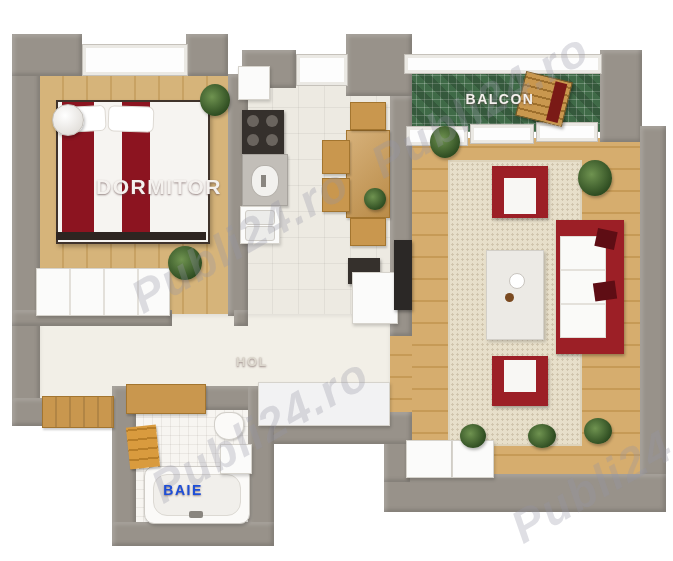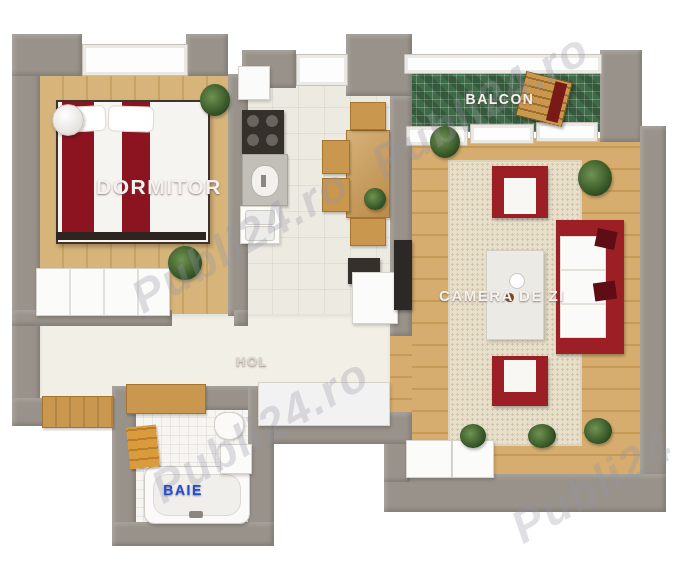--- a/index.html
+++ b/index.html
@@ -179,21 +179,20 @@
   <div class="abs furn" style="left:144px; top:466px; width:104px; height:56px; background:#fbfaf8; border:1px solid #cfccc6; border-radius:10px; box-shadow:1px 2px 3px rgba(0,0,0,0.2);">
     <div class="abs" style="left:8px; top:7px; width:86px; height:40px; background:#f1efeb; border:1px solid #dcd9d3; border-radius:14px;"></div>
     <div class="abs" style="left:44px; top:44px; width:14px; height:7px; background:#8a8680; border-radius:2px;"></div>
   </div>
   <div class="abs furn" style="left:214px; top:412px; width:28px; height:26px; background:#fbfaf8; border:1px solid #d2cfc9; border-radius:40% 40% 50% 50%; box-shadow:1px 1px 2px rgba(0,0,0,0.2);"></div>
   <div class="abs furn white-furn" style="left:220px; top:444px; width:30px; height:28px;"></div>
   <div class="abs furn" style="left:128px; top:426px; width:30px; height:42px; background:repeating-linear-gradient(0deg, #d99b3e 0 8px, #b87e28 8px 10px); box-shadow:1px 2px 2px rgba(0,0,0,0.25); transform:rotate(-6deg);"></div>
 
   <div class="abs label" style="left:159px; top:175px; font-size:21px;">DORMITOR</div>
   <div class="abs label" style="left:500px; top:91px;  font-size:14px;">BALCON</div>
-  <div class="abs label" style="left:502px; top:287px; font-size:15px;">CAMERA DE ZI</div>
   <div class="abs label" style="left:252px; top:354px; font-size:13px; color:#dcd7cd;">HOL</div>
   <div class="abs label" style="left:183px; top:482px; font-size:14px; color:#1d4ed8;">BAIE</div>
 
   <div class="abs wm" style="left:480px; top:105px;">Publi24.ro</div>
   <div class="abs wm" style="left:240px; top:240px;">Publi24.ro</div>
   <div class="abs wm" style="left:260px; top:430px;">Publi24.ro</div>
   <div class="abs wm" style="left:620px; top:470px;">Publi24.ro</div>
 
 </div>
 

